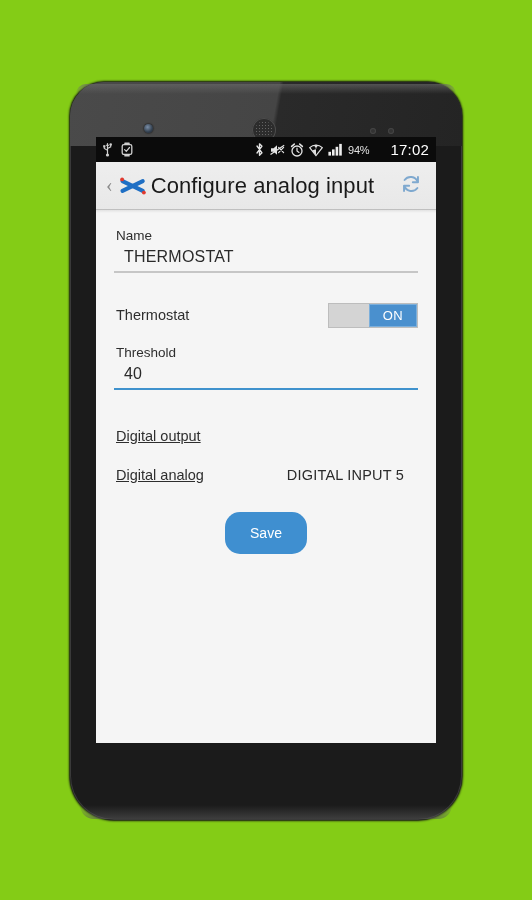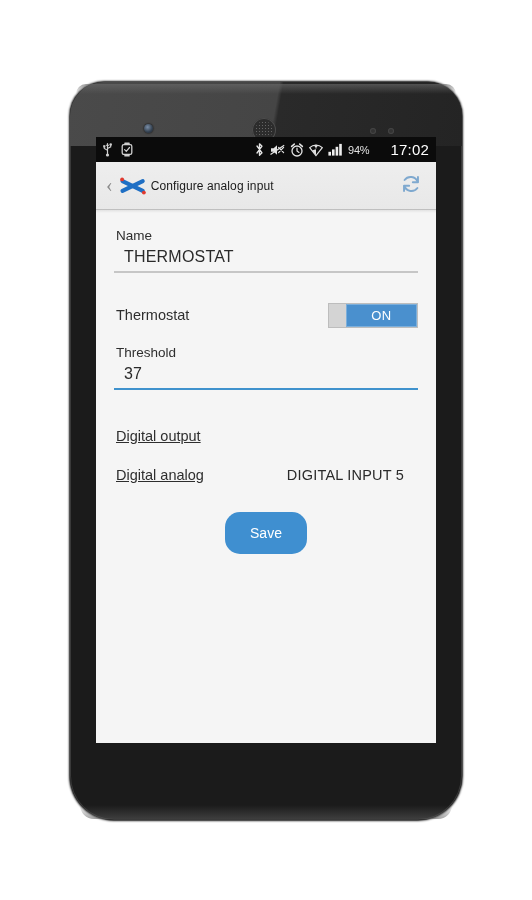--- a/index.html
+++ b/index.html
@@ -9,21 +9,21 @@
     height: 900px;
     background: #000000;
     font-family: "Liberation Sans", sans-serif;
     overflow: hidden;
   }
 
   #stage {
     position: relative;
     width: 532px;
     height: 900px;
-    background: #ffffff;
+    background: #84cc16;
   }
 
   
   .device {
     position: absolute;
     left: 70px;
     top: 82px;
     width: 392px;
     height: 738px;
     background: #1b1b1b;
@@ -148,21 +148,21 @@
   }
   .ab-back {
     font-size: 20px;
     color: #8a8a8a;
     padding: 0 4px 2px 4px;
     line-height: 1;
     font-family: "Liberation Serif", serif;
   }
   .ab-logo { width: 30px; height: 22px; margin: 0 3px 0 1px; }
   .ab-title {
-    font-size: 12px;
+    font-size: 22px;
     color: #1a1a1a;
     letter-spacing: .1px;
     white-space: nowrap;
   }
   .ab-refresh { margin-left: auto; padding: 4px; }
 
   
   .content {
     background: #f5f5f5;
     height: calc(100% - 73px);
@@ -197,21 +197,21 @@
   .switch {
     margin-left: auto;
     width: 90px; height: 25px;
     background: #d4d4d4;
     border: 1px solid #bdbdbd;
     display: flex;
     justify-content: flex-end;
     align-items: stretch;
   }
   .switch-thumb {
-    width: 71px;
+    width: 48px;
     background: #4a90ce;
     color: #ffffff;
     font-size: 13px;
     display: flex;
     align-items: center;
     justify-content: center;
     letter-spacing: .5px;
     box-shadow: inset 0 0 0 1px rgba(255,255,255,.28);
   }
 
@@ -334,21 +334,21 @@
 
         <div class="row-toggle">
           <span class="lbl">Thermostat</span>
           <span class="switch">
             <span class="switch-thumb">ON</span>
           </span>
         </div>
 
         <div class="field">
           <div class="field-label">Threshold</div>
-          <div class="field-value" placeholder="Threshold">37</div>
+          <div class="field-value" placeholder="Threshold">40</div>
           <div class="underline focused"></div>
         </div>
 
         <div style="height:10px"></div>
 
         <div class="kv-row">
           <span class="kv-key">Digital output</span>
         </div>
 
         <div class="kv-row">

